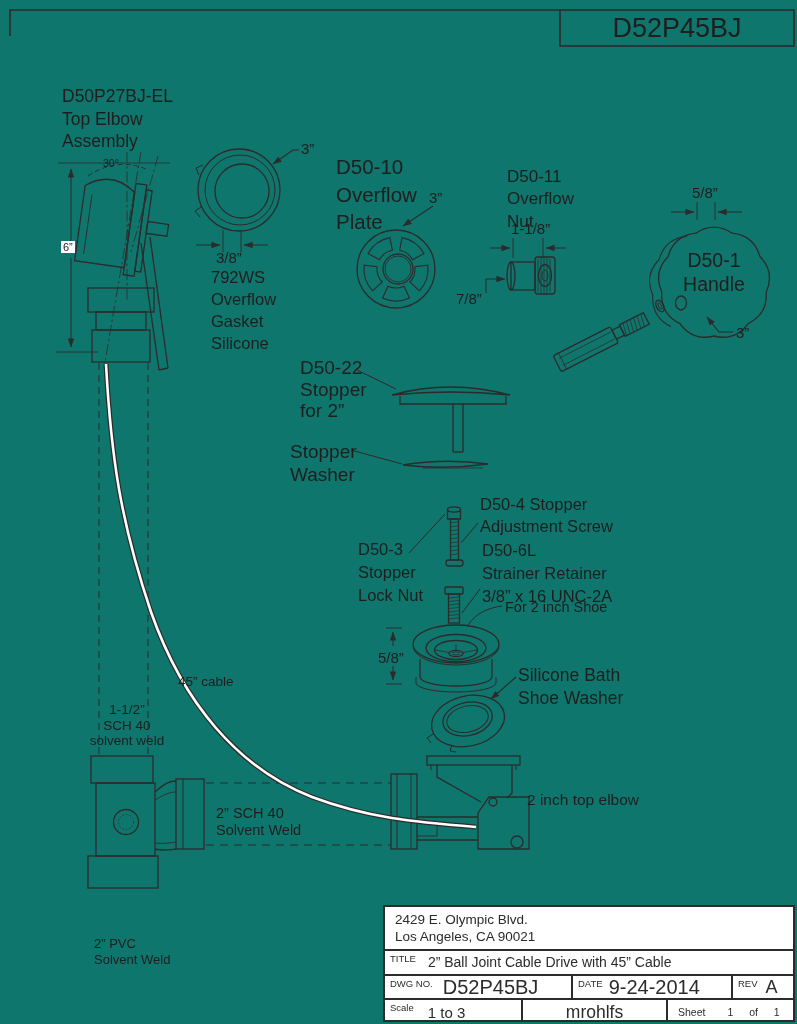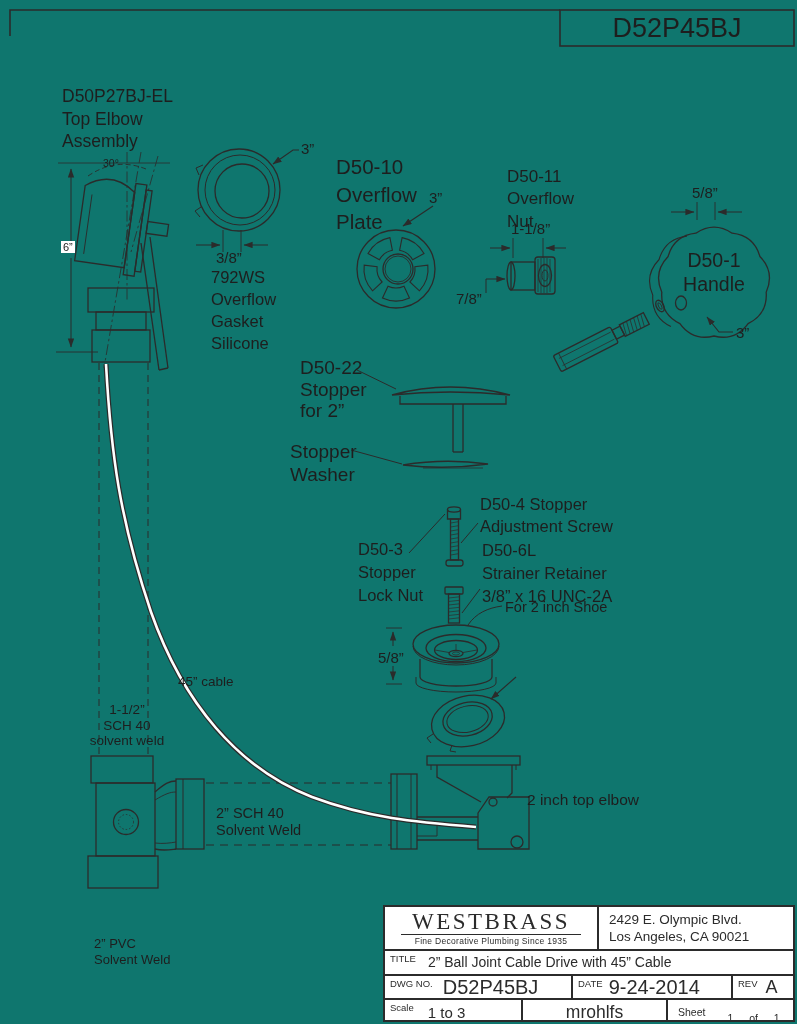--- a/index.html
+++ b/index.html
@@ -29,21 +29,21 @@
   .revcell{flex:1;display:flex}
   .scalecell{width:136px;flex:none;display:flex}
   .authcell{width:145px;flex:none;text-align:center}
   .sheetcell{flex:1;display:flex}
   .dwgcell .bigval{margin-left:10px}
   .datecell .bigval{margin-left:6px}
   .revcell .bigval{margin-left:8px;font-size:18px}
   .scaleval{font-size:15px;margin:4px 0 0 14px}
   .author{font-size:17.5px;margin-top:2px;display:inline-block}
   .sheetlab{font-size:10.5px;padding:6px 0 0 10px}
-  .sheetval{font-size:10.5px;margin-left:22px;padding-top:12px;white-space:pre;word-spacing:5px}
+  .sheetval{font-size:10.5px;margin-left:22px;padding-top:6px;white-space:pre;word-spacing:5px}
 </style>
 </head>
 <body>
 
 <div class="sheet">
 
 <svg class="art" width="797" height="1024" viewBox="0 0 797 1024">
 <defs>
 <marker id="arr" markerWidth="10" markerHeight="8" refX="8.6" refY="3.2" orient="auto" markerUnits="userSpaceOnUse">
           <path d="M0,0 L9,3.2 L0,6.4 Z" fill="#2b2b2b"></path>
@@ -321,44 +321,43 @@
   <div>Lock Nut</div>
 </div>
 <div class="lbl" style="left:482px;top:539px;font-size:16.5px;line-height:23px">
   <div>D50-6L</div>
   <div>Strainer Retainer</div>
   <div>3/8” x 16 UNC-2A</div>
 </div>
 <div class="lbl" style="left:505px;top:599px;font-size:14.5px">For 2 inch Shoe</div>
 <div class="lbl" style="left:378px;top:649px;font-size:15px">5/8”</div>
 
+<div class="lbl" style="left:518px;top:664px;font-size:17.5px;line-height:23px">
+  <div>Silicone Bath</div>
+  <div>Shoe Washer</div>
+</div>
 
 <div class="lbl" style="left:178px;top:674px;font-size:13.5px">45” cable</div>
 <div class="lbl ctr" style="left:87px;top:702px;width:80px;font-size:13.5px;line-height:15.5px">
   <div>1-1/2”</div>
   <div>SCH 40</div>
   <div>solvent weld</div>
 </div>
 <div class="lbl" style="left:216px;top:805px;font-size:14.5px;line-height:16.5px">
   <div>2” SCH 40</div>
   <div>Solvent Weld</div>
 </div>
 <div class="lbl" style="left:94px;top:936px;font-size:13px;line-height:15.5px">
   <div>2” PVC</div>
   <div>Solvent Weld</div>
 </div>
 <div class="lbl" style="left:527px;top:791px;font-size:15.5px">2 inch top elbow</div>
 
 <div class="tb">
   <div class="row row1">
-    <div class="cell logo">
-      <div class="brand">WESTBRASS</div>
-      <div class="brandrule"></div>
-      <div class="tag">Fine Decorative Plumbing Since 1935</div>
-    </div>
     <div class="cell addr">
       <div>2429 E. Olympic Blvd.</div>
       <div>Los Angeles, CA 90021</div>
     </div>
   </div>
   <div class="row row2">
     <span class="lab">TITLE</span>
     <span class="titleval">2” Ball Joint Cable Drive with 45” Cable</span>
   </div>
   <div class="row row3">

